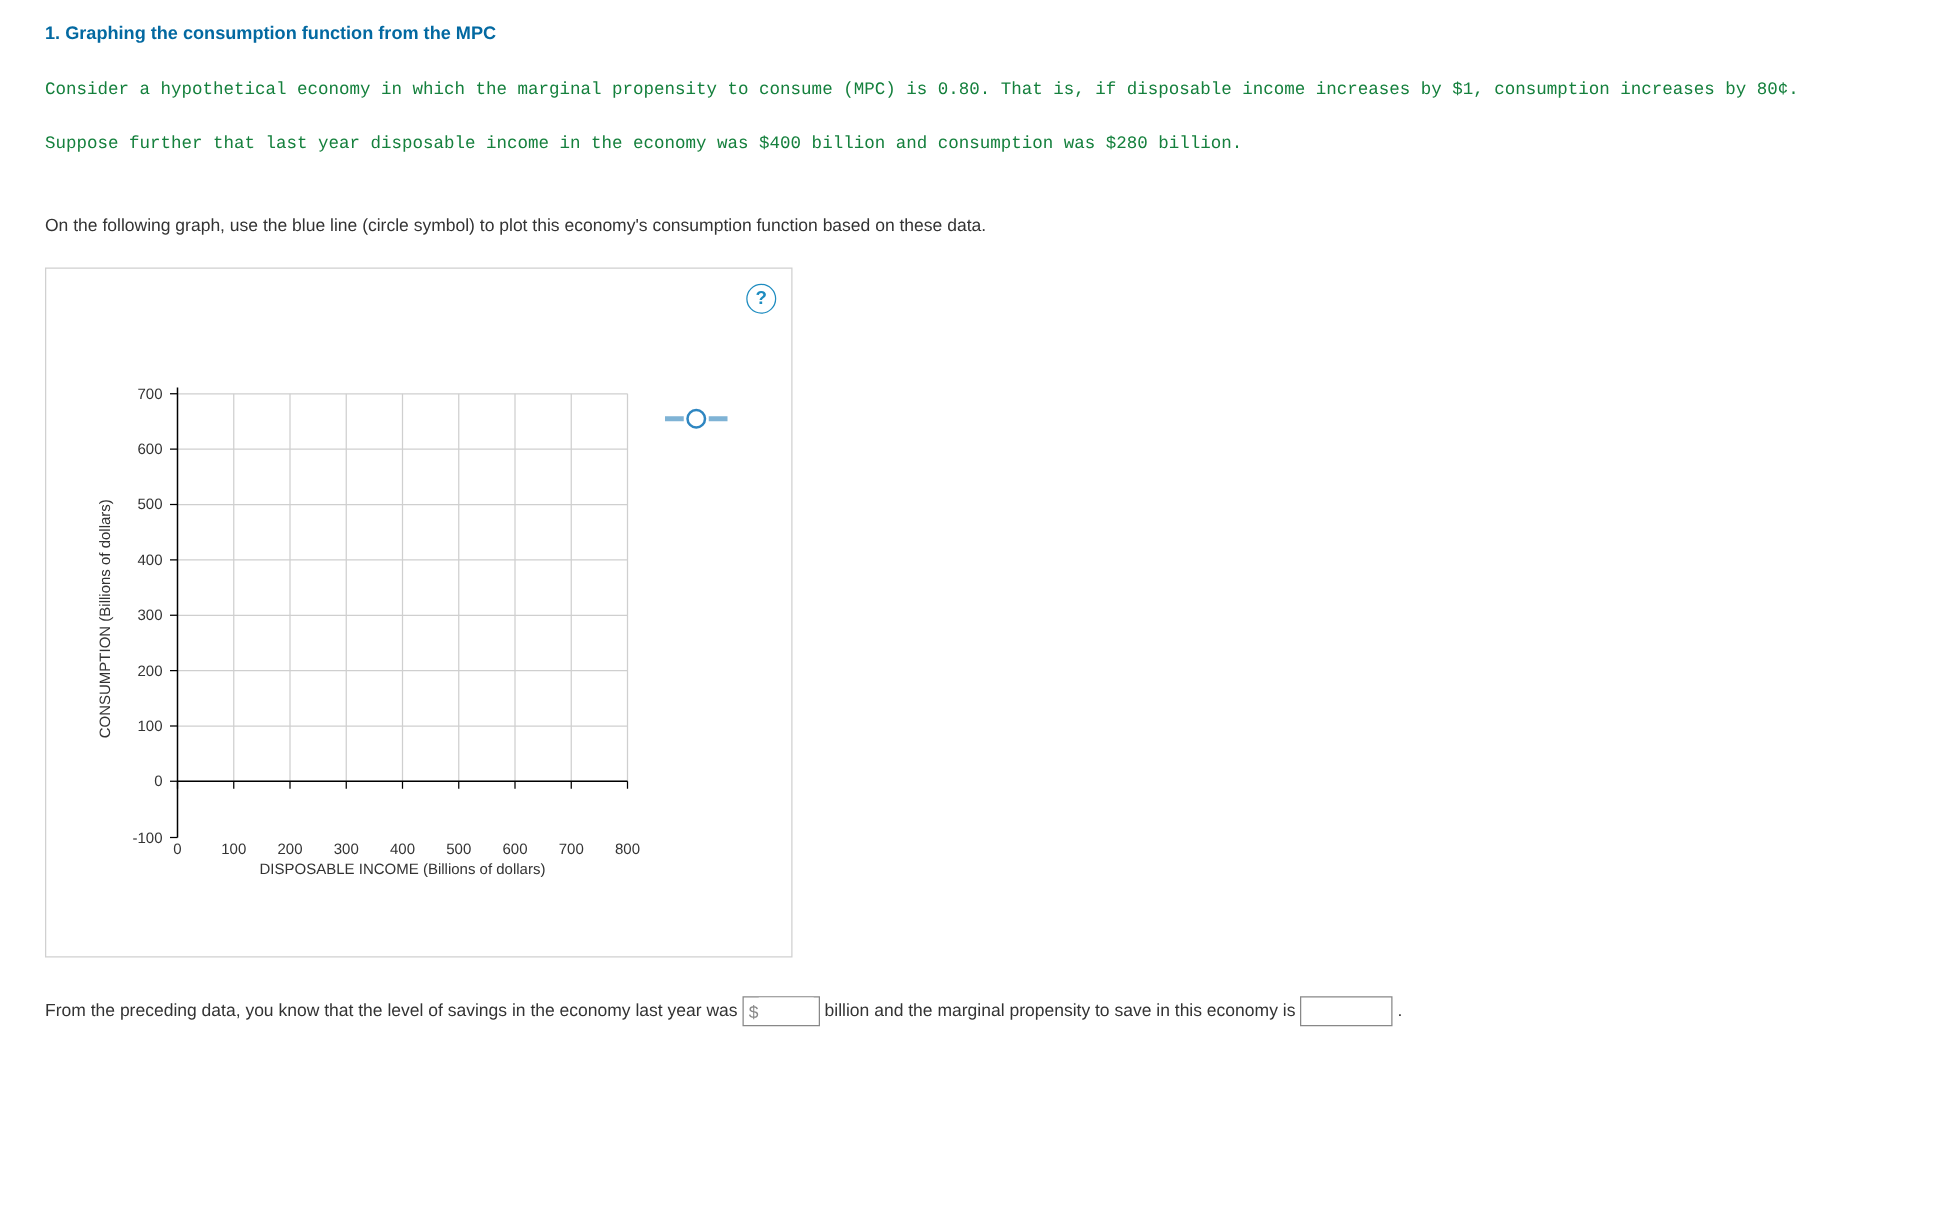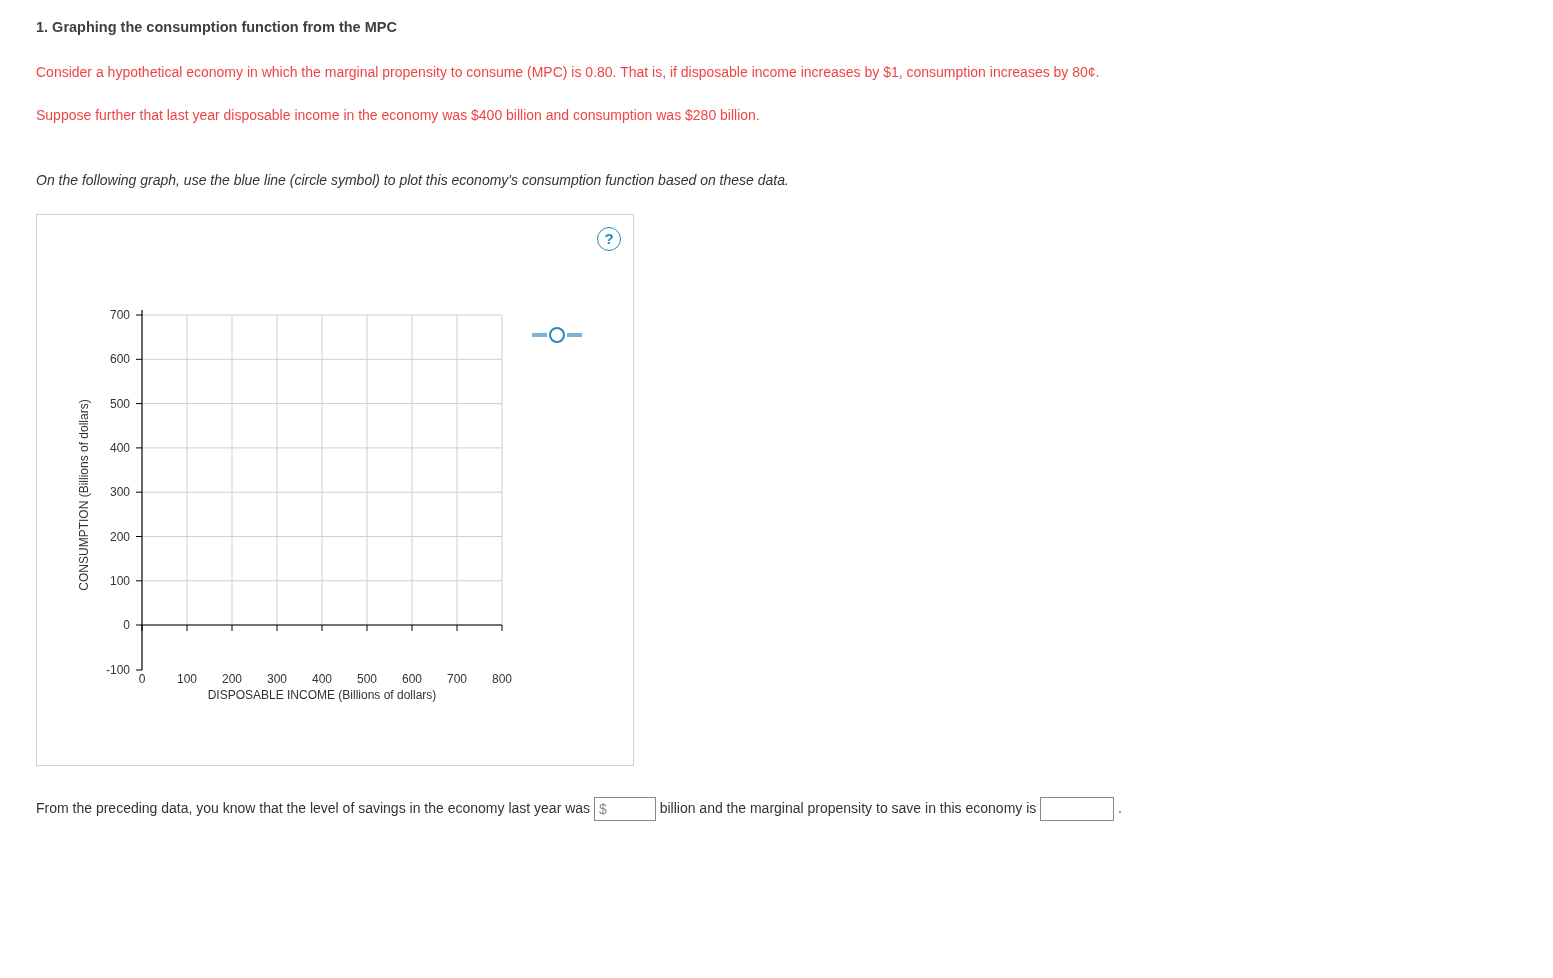--- a/index.html
+++ b/index.html
@@ -6,31 +6,31 @@
     font-family: Verdana, Geneva, sans-serif;
     font-size: 14px;
     color: #333;
     margin: 0;
     padding: 0 20px 40px 36px;
     background: #fff;
     line-height: 1.8;
   }
   .title {
     font-weight: bold;
-    color: #404040;
+    color: #0369a1;
     padding-top: 14px;
     padding-bottom: 8px;
     font-size: 14.5px;
   }
   .para {
-    color: #ef4444;
+    color: #15803d;
     margin: 12px 0 18px 0;
+    font-family: Liberation Mono, monospace;
   }
   .instruction {
-    font-style: italic;
     margin: 40px 0 20px 0;
   }
   .graph-panel {
     border: 1px solid #d0d0d0;
     width: 596px;
     height: 550px;
     position: relative;
     margin-bottom: 28px;
   }
   .help-btn {

